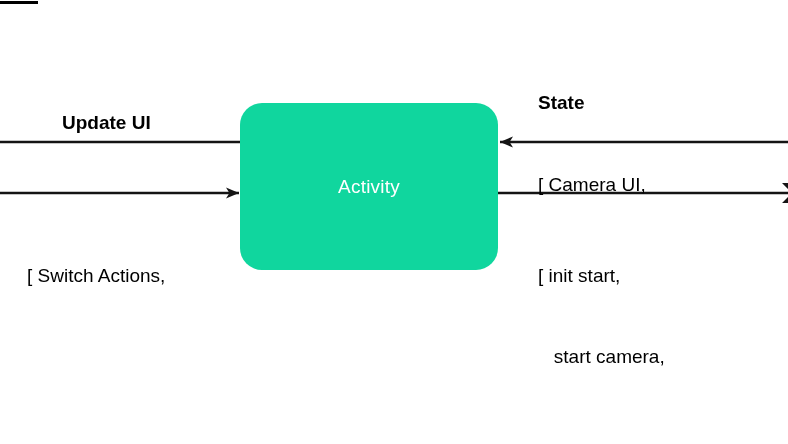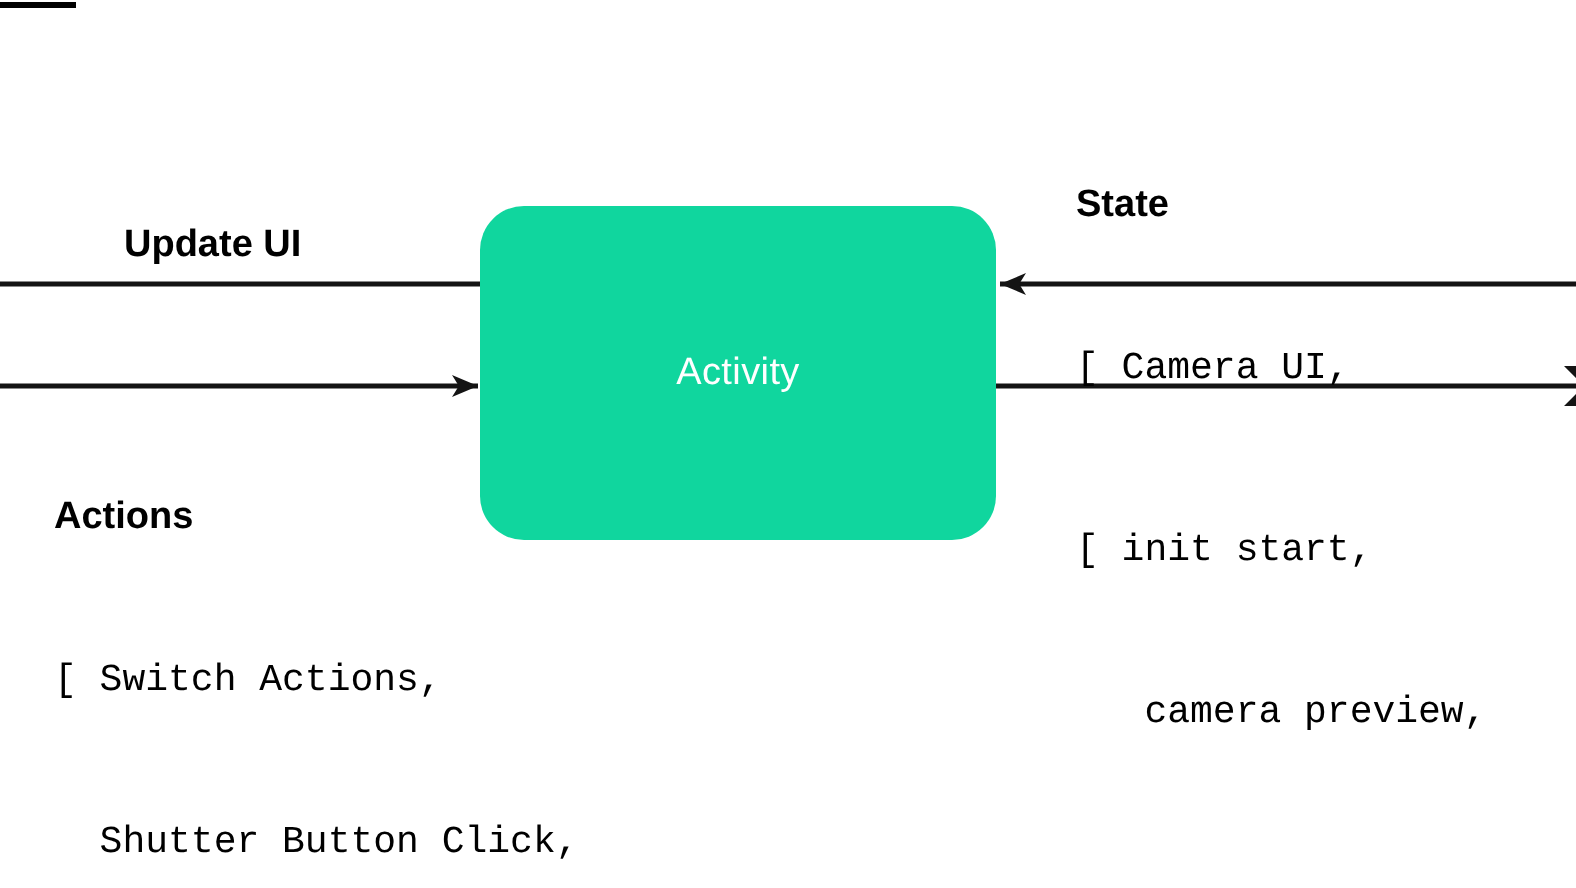--- a/index.html
+++ b/index.html
@@ -58,21 +58,21 @@
     line-height: 25px;
     white-space: pre;
     margin-top: 40px;
   }
   .block-lines {
     font-size: 19px;
     font-weight: 400;
     line-height: 27px;
     white-space: pre;
   }
-  .block-lines .ln { display: block; font-family: Liberation Mono, monospace; }
+  .block-lines .ln { display: block; }
 
   
   .edge-label {
     position: absolute;
     font-size: 19px;
     font-weight: bold;
     color: #000000;
     white-space: pre;
     line-height: 22px;
   }
@@ -131,34 +131,32 @@
   <div class="edge-label" id="label-update-ui">Update UI</div>
 
   <div class="block" id="block-state">
     <div class="block-title">State</div>
     <div class="block-lines">
       <span class="ln">[ Camera UI,</span>
     </div>
   </div>
 
   <div class="block" id="block-actions">
-    <div class="block-title">Actions</div>
     <div class="block-lines">
       <span class="ln">[ Switch Actions,</span>
-      <span class="ln">  Shutter Button Click,</span>
       
       
       
     </div>
   </div>
 
   <div class="block" id="block-camera-ops">
     <div class="block-lines">
       <span class="ln">[ init start,</span>
-      <span class="ln">   camera preview,</span>
+      <span class="ln">   start camera,</span>
       
       
       
       
     </div>
   </div>
 
 </div>
 
 </body></html>

